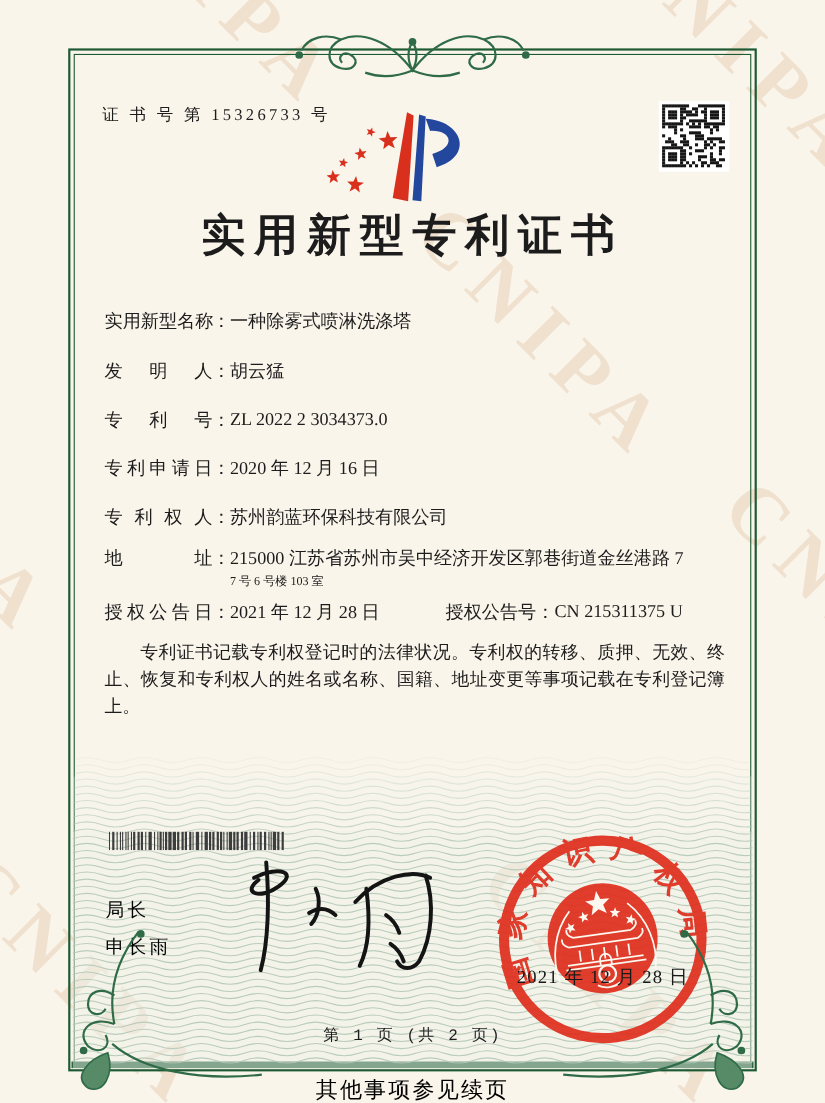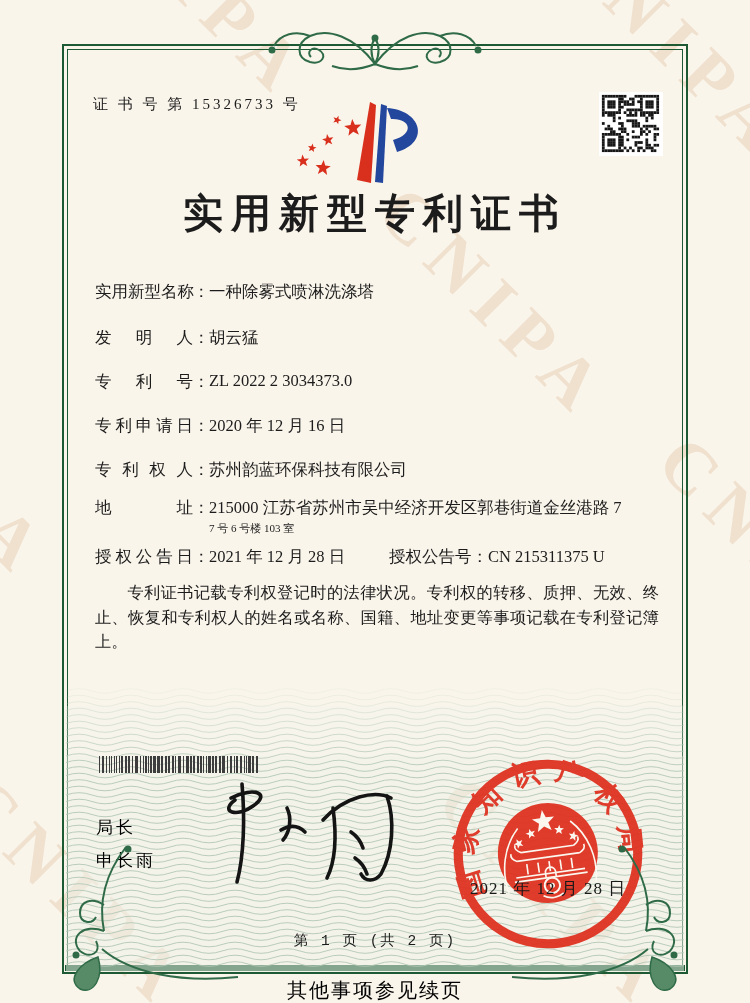--- a/index.html
+++ b/index.html
@@ -20,21 +20,21 @@
   .certno{position:absolute;left:93px;top:95px;font-size:15px;letter-spacing:3px;z-index:2;font-family:Liberation Serif, serif;}
   .logo{position:absolute;left:297px;top:88px;z-index:2;}
   .qr{position:absolute;left:599px;top:92px;z-index:2;background:#ffffff;}
   .title{position:absolute;left:0;right:0;top:186px;text-align:center;font-size:40px;
          font-weight:600;letter-spacing:8px;z-index:2;}
   .row{position:absolute;left:95px;display:flex;font-size:16.5px;white-space:nowrap;z-index:2;}
   .row .lab{display:inline-block;width:98px;text-align:justify;text-align-last:justify;}
   .row .col{display:inline-block;width:16px;}
   .row .val{display:inline-block;}
   .addr2{position:absolute;left:209px;font-size:11px;z-index:2;}
-  .cell2{position:absolute;left:389px;display:flex;font-size:16.5px;white-space:nowrap;z-index:2;align-items:center;}
+  .cell2{position:absolute;left:405px;display:flex;font-size:16.5px;white-space:nowrap;z-index:2;}
   .paras{position:absolute;left:95px;top:581px;width:564px;font-size:16.2px;
          line-height:24.5px;z-index:2;}
   .paras p{margin:0;text-indent:2em;text-align:justify;}
   .barcode{position:absolute;left:99px;top:756px;z-index:2;}
   .official{position:absolute;left:96px;z-index:2;font-family:"Liberation Sans",sans-serif;
             font-size:17px;letter-spacing:3px;color:#000000;}
   .sig{position:absolute;left:195px;top:776px;z-index:3;}
   .seal{position:absolute;left:446px;top:752px;z-index:3;}
   .sealdate{position:absolute;left:448px;top:877px;width:200px;text-align:center;
             font-size:17px;letter-spacing:1px;color:#191919;z-index:4;}

